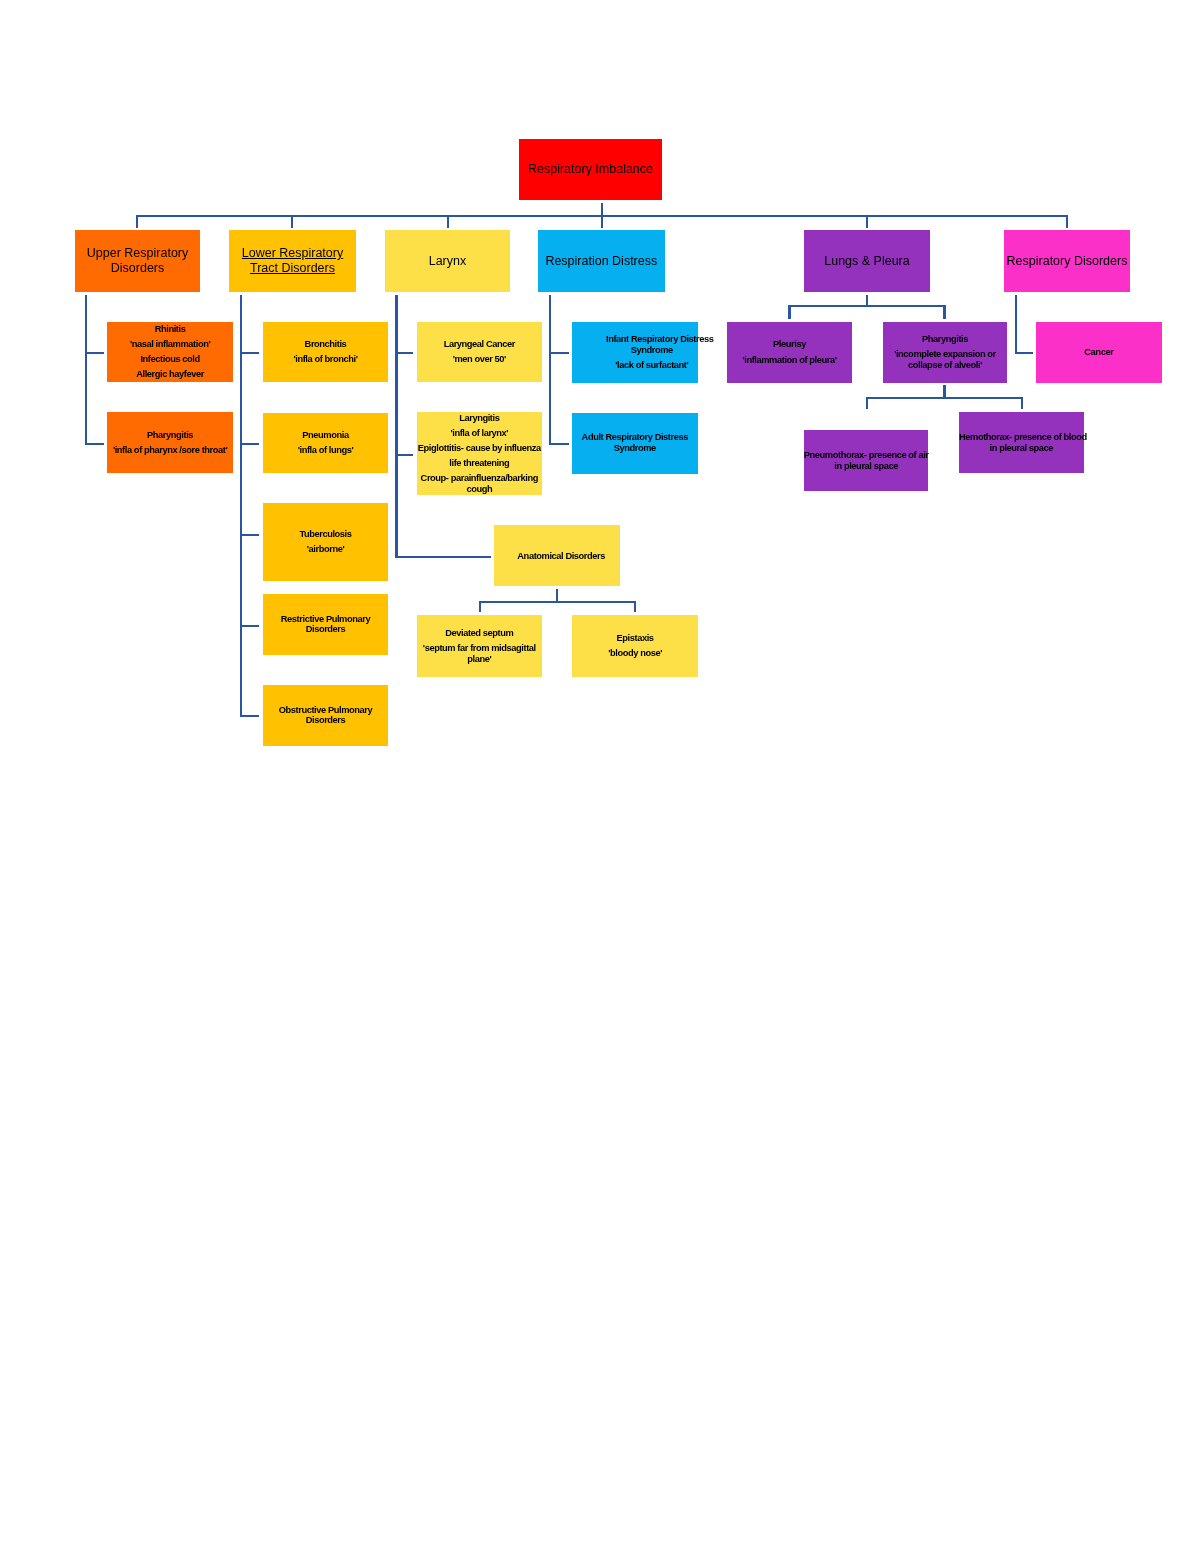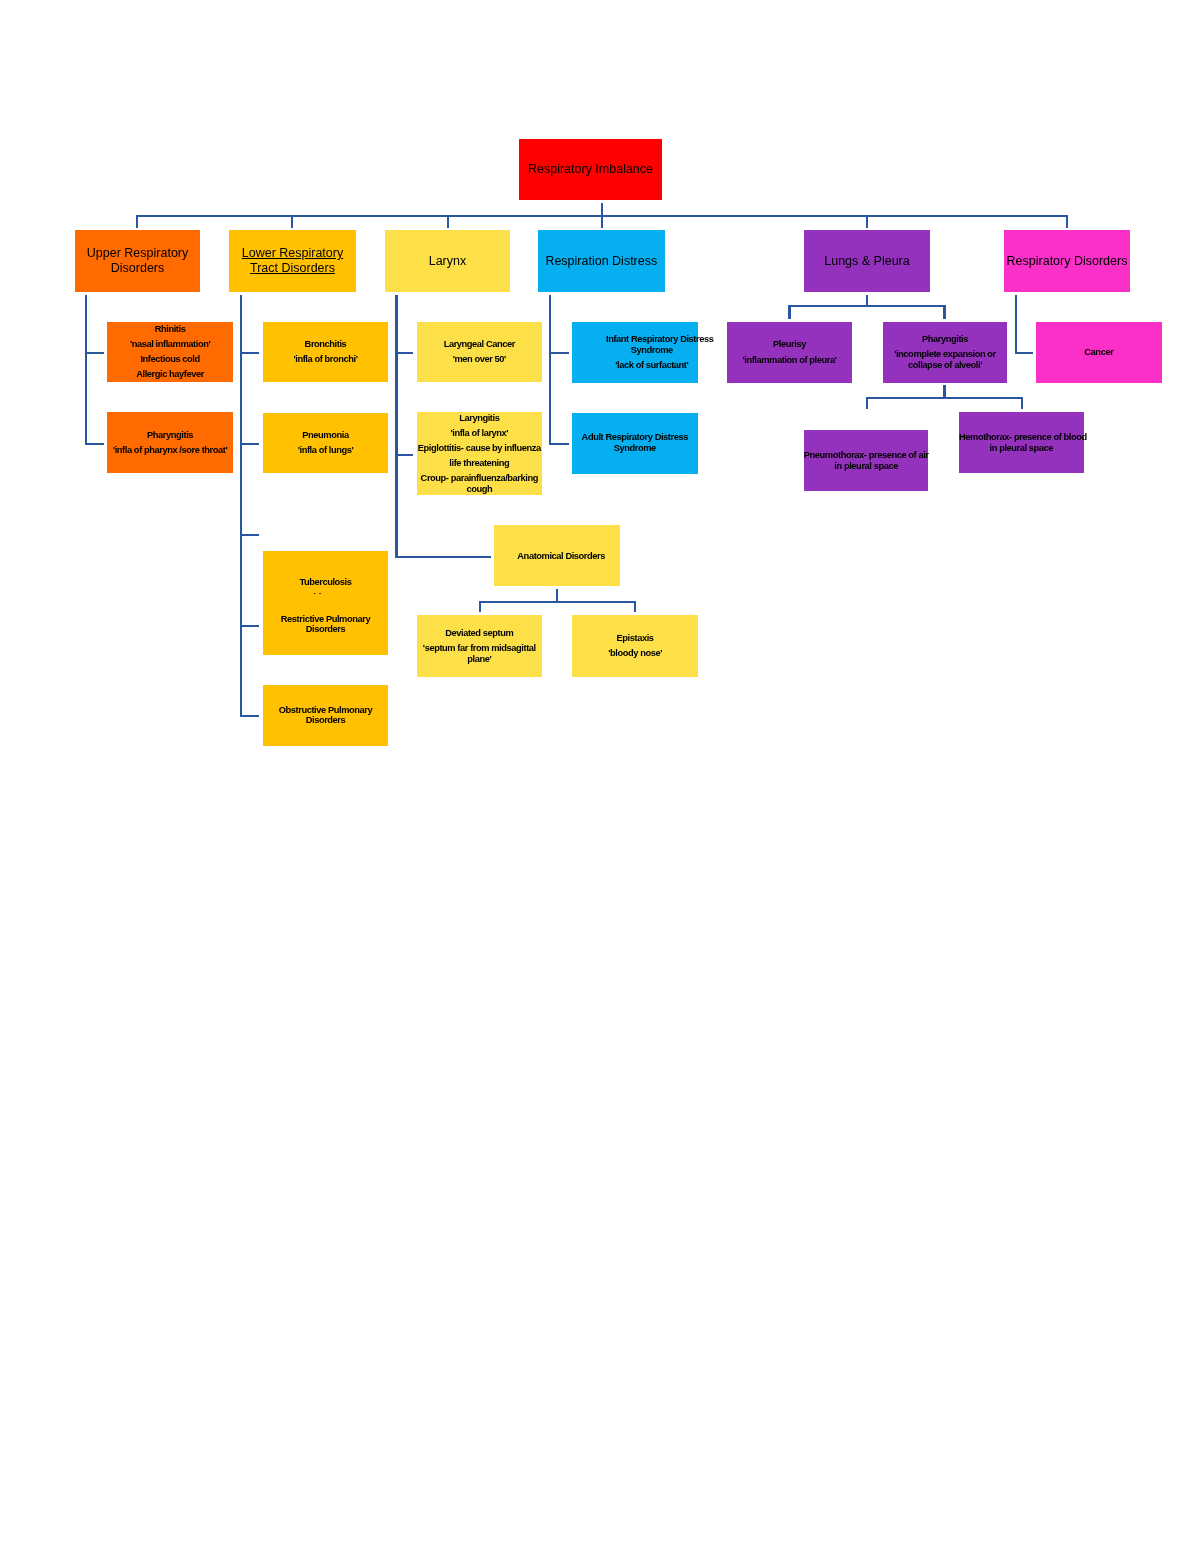--- a/index.html
+++ b/index.html
@@ -152,21 +152,21 @@
   <div class="node leaf fill-yellow" style="left:262.7px;top:412.6px;width:125.6px;height:60.5px;">
     <div class="txt">
       <p>
           <span class="ln">Pneumonia</span>
         </p>
       <p>
           <span class="ln">'infla of lungs'</span>
         </p>
     </div>
   </div>
-  <div class="node leaf fill-yellow" style="left:262.7px;top:503.2px;width:125.6px;height:78px;margin-top:48px;">
+  <div class="node leaf fill-yellow" style="left:262.7px;top:503.2px;width:125.6px;height:78px;">
     <div class="txt">
       <p>
           <span class="ln">Tuberculosis</span>
         </p>
       <p>
           <span class="ln">'airborne'</span>
         </p>
     </div>
   </div>
   <div class="node leaf fill-yellow" style="left:262.7px;top:594.2px;width:125.6px;height:60.5px;">

